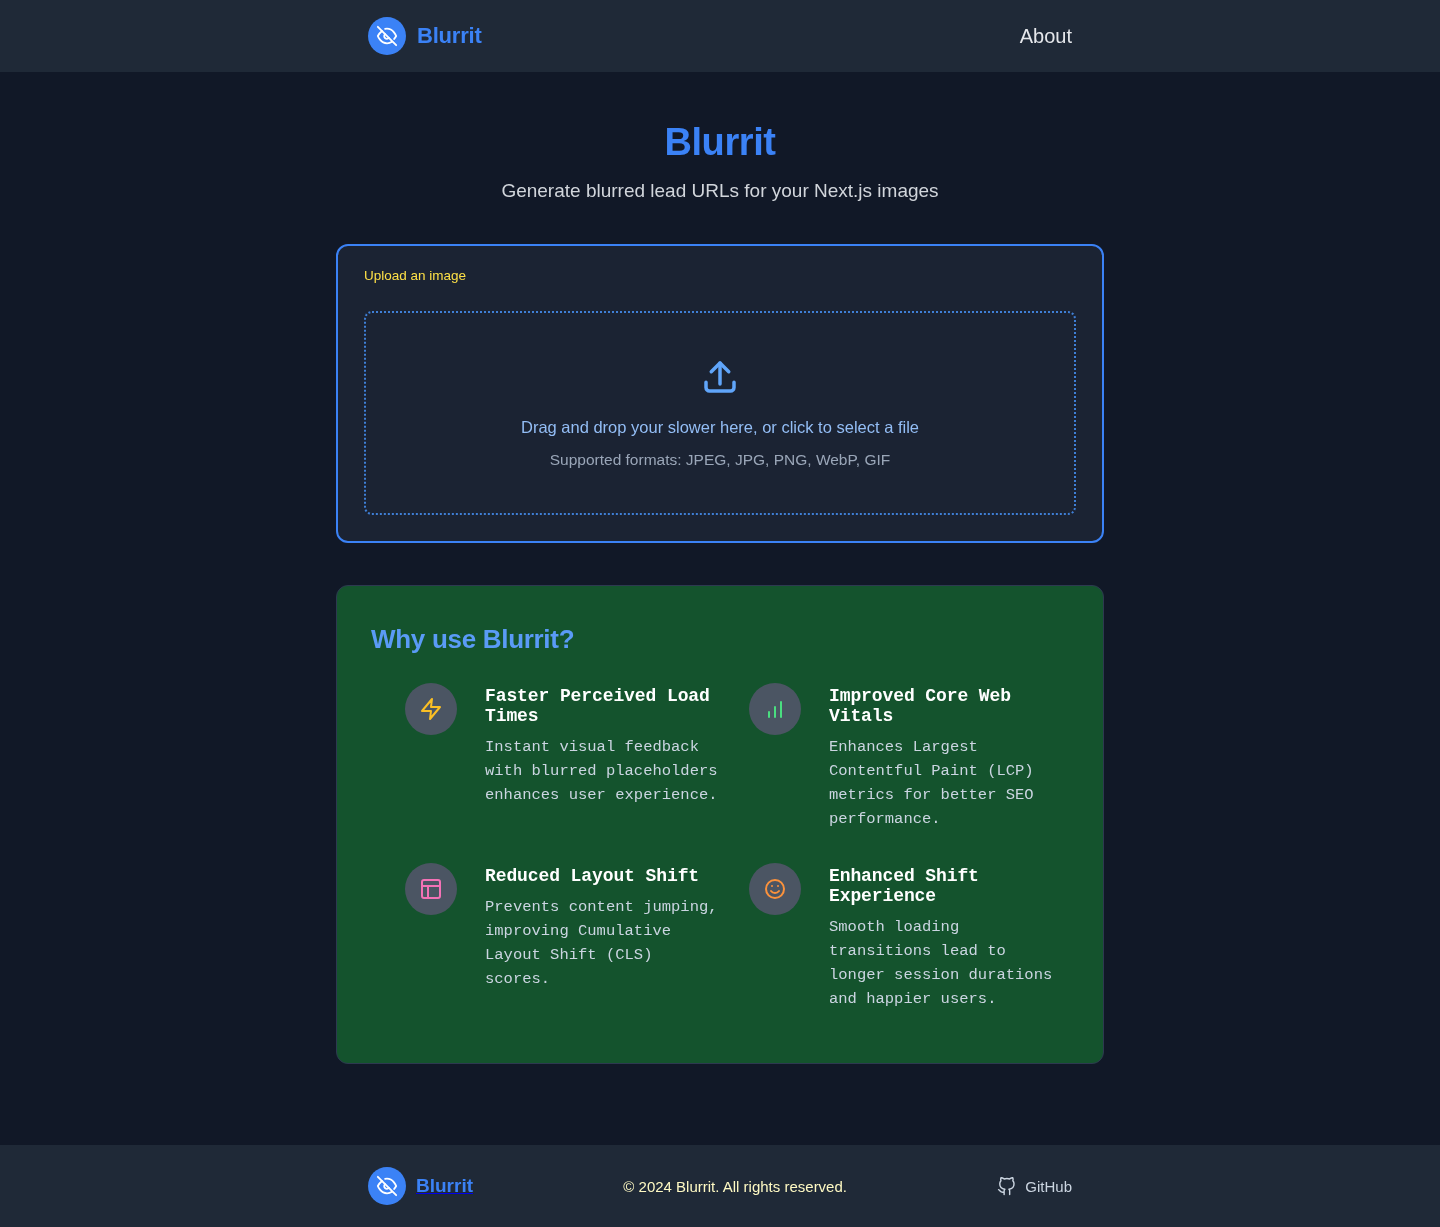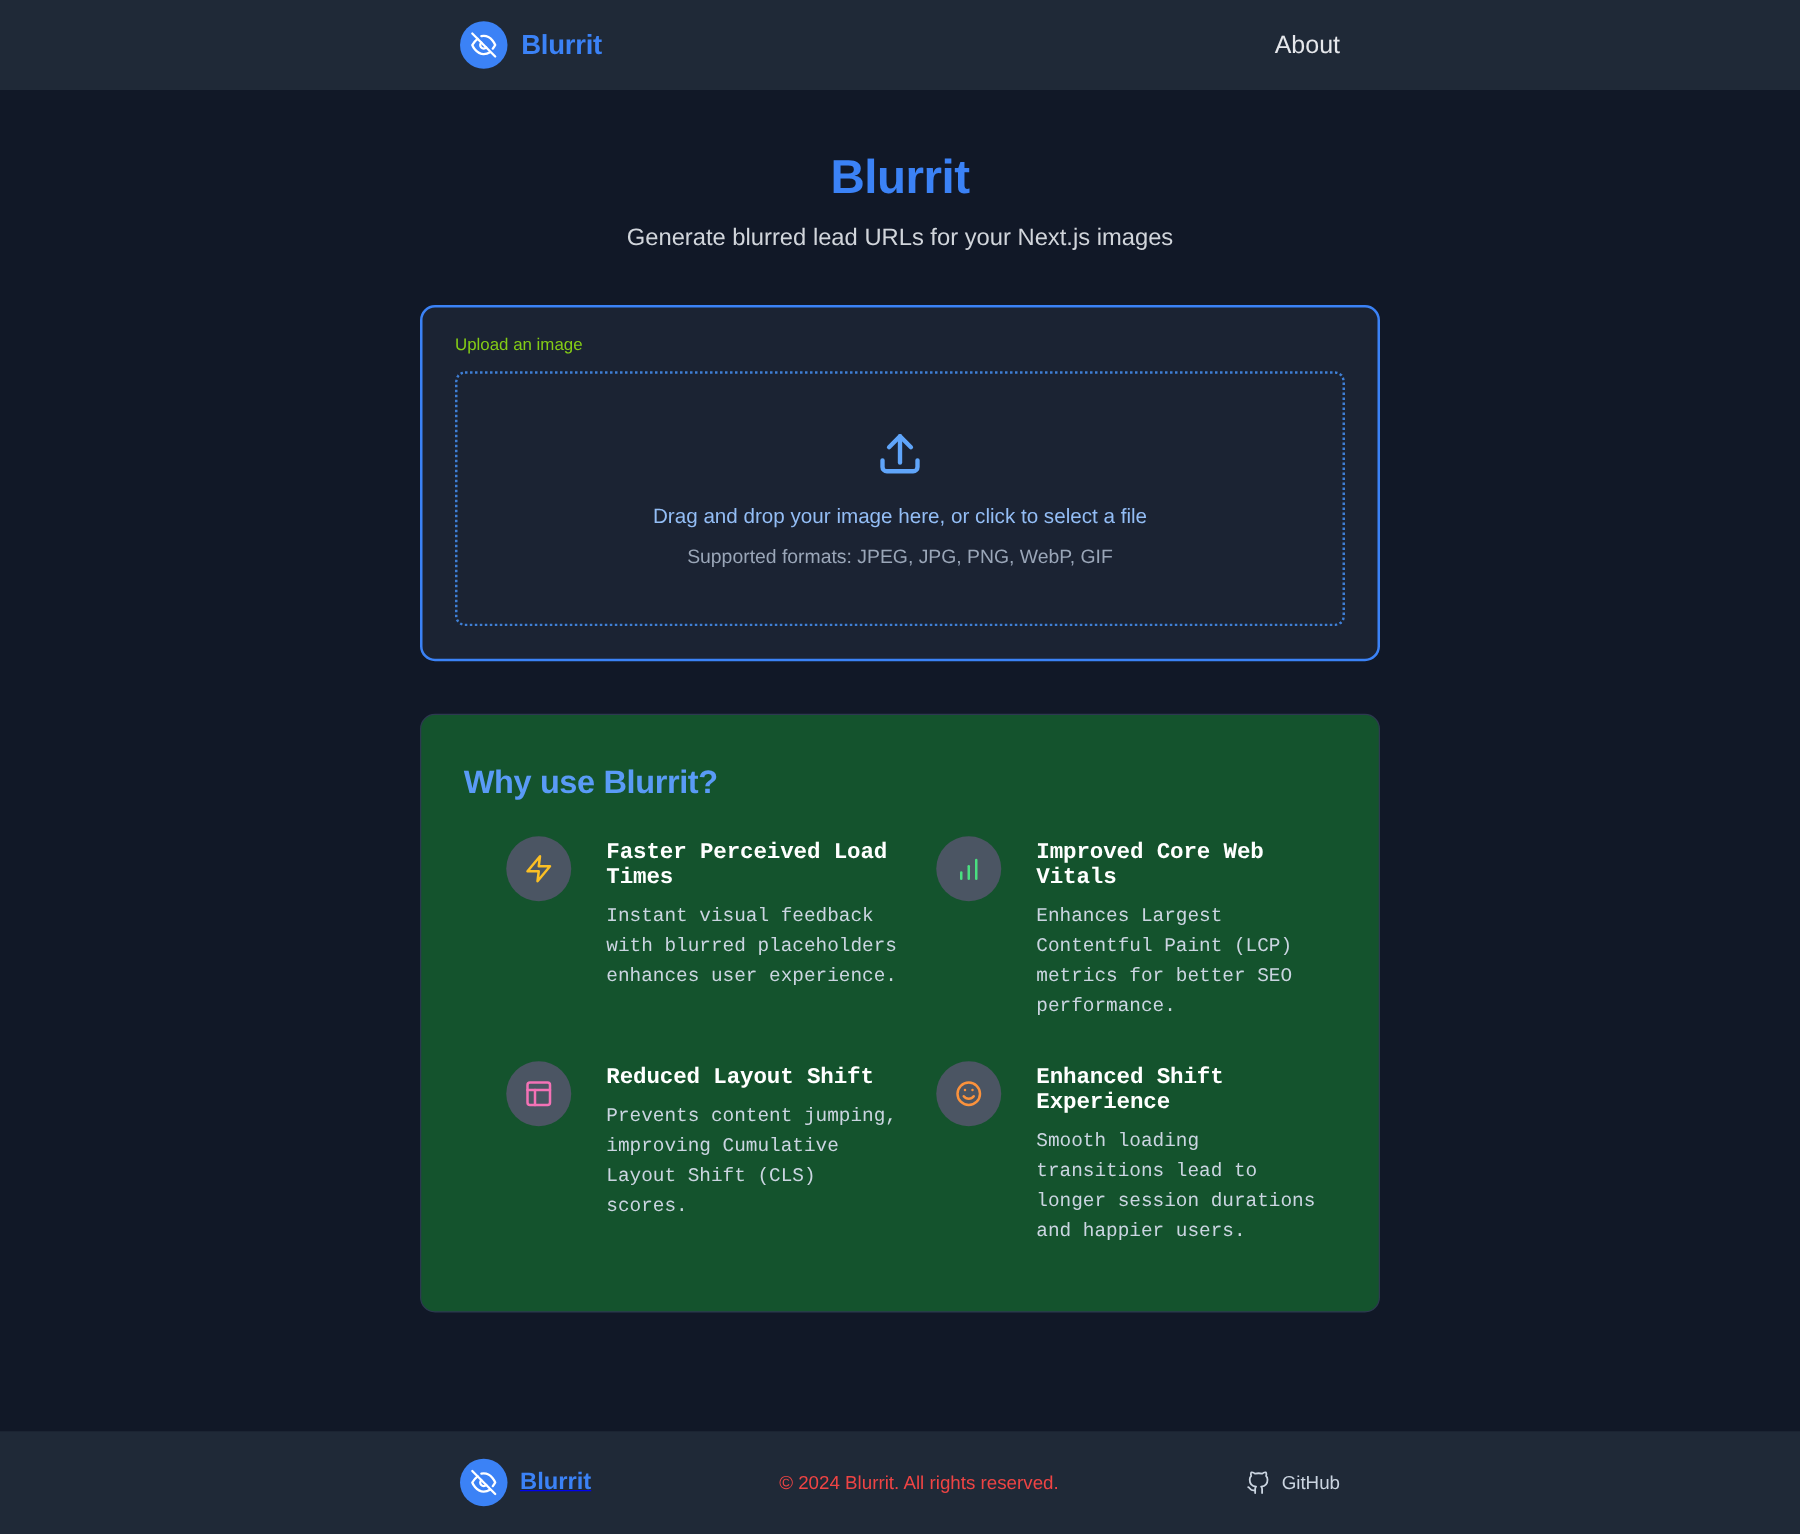--- a/index.html
+++ b/index.html
@@ -85,23 +85,23 @@
 
   
   .upload-card {
     border: 2px solid #3b82f6;
     border-radius: 12px;
     background: #1b2333;
     padding: 22px 26px 26px 26px;
     margin-bottom: 42px;
   }
   .upload-label {
-    color: #84cc16;
+    color: #fde047;
     font-size: 13.5px;
-    margin-bottom: 14px;
+    margin-bottom: 28px;
     display: block;
   }
   .dropzone {
     border: 2px dotted #3f7fd6;
     border-radius: 8px;
     height: 204px;
     display: flex;
     flex-direction: column;
     align-items: center;
     justify-content: center;
@@ -189,21 +189,21 @@
   .footer-brand { display: flex; align-items: center; gap: 10px; }
   .footer-logo {
     width: 38px; height: 38px; border-radius: 50%;
     background: #3b82f6;
     display: flex; align-items: center; justify-content: center;
     flex: 0 0 38px;
   }
   .footer-brand-name {
     color: #3b82f6; font-size: 19px; font-weight: bold;
   }
-  .footer-copy { color: #ef4444; font-size: 15px; }
+  .footer-copy { color: #fef9c3; font-size: 15px; }
   .footer-link {
     display: flex; align-items: center; gap: 9px;
     color: #cbd5e1; font-size: 15px; text-decoration: none;
   }
 </style>
 </head>
 <body>
 
 <header class="site-header">
   <div class="header-inner">
@@ -233,21 +233,21 @@
     <section class="upload-card">
       <span class="upload-label">Upload an image</span>
       <div class="dropzone">
         <span class="dropzone-icon">
           <svg width="42" height="42" viewBox="0 0 24 24" fill="none" stroke="#60a5fa" stroke-width="2" stroke-linecap="round" stroke-linejoin="round">
             <path d="M4 15v3a2 2 0 0 0 2 2h12a2 2 0 0 0 2-2v-3"></path>
             <polyline points="7 9 12 4 17 9"></polyline>
             <line x1="12" y1="4" x2="12" y2="16"></line>
           </svg>
         </span>
-        <div class="dropzone-primary">Drag and drop your image here, or click to select a file</div>
+        <div class="dropzone-primary">Drag and drop your slower here, or click to select a file</div>
         <div class="dropzone-secondary">Supported formats: JPEG, JPG, PNG, WebP, GIF</div>
       </div>
     </section>
 
     <section class="features-card">
       <h2 class="features-title">Why use Blurrit?</h2>
       <div class="features-grid">
 
         <div class="feature">
           <span class="feature-icon">

